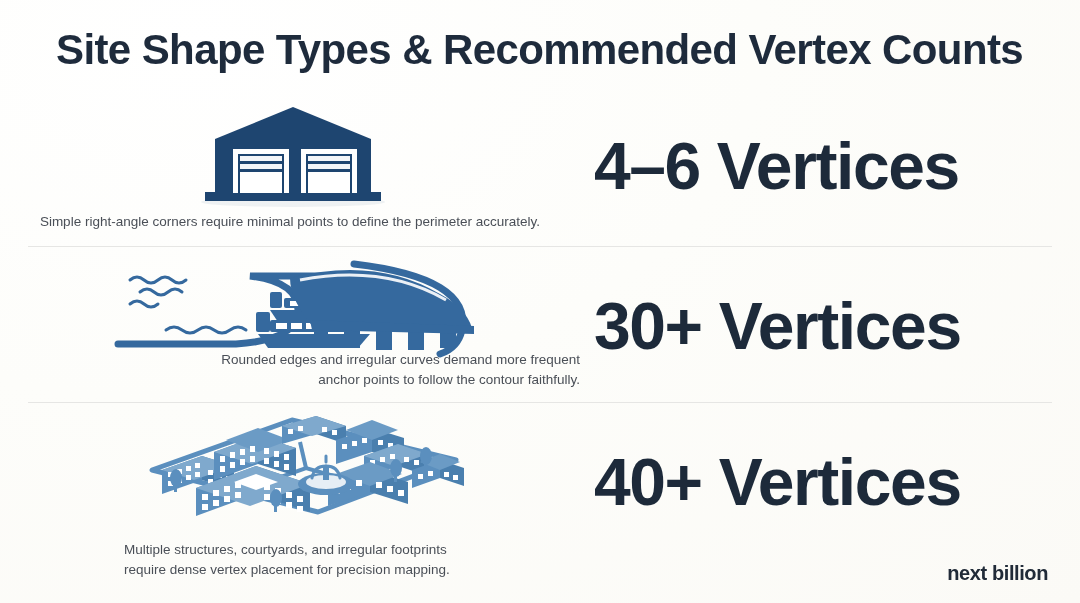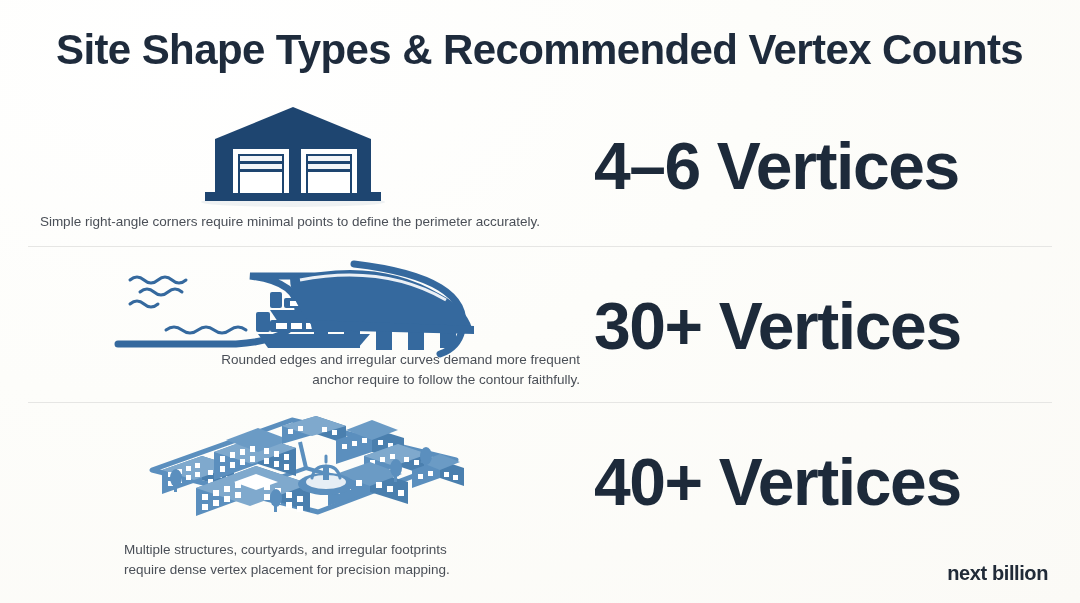--- a/index.html
+++ b/index.html
@@ -201,21 +201,21 @@
               <rect x="290" y="68" width="16" height="22"></rect>
               <rect x="322" y="66" width="16" height="22"></rect>
             </g>
 
             <path d="M192,60 L356,66 L356,74 L194,70 Z" fill="#35699e"></path>
           </g>
         </svg>
       </div>
       <div class="caption center" style="top:92px;text-align:right;">
         <div>Rounded edges and irregular curves demand more frequent</div>
-        <div>anchor require to follow the contour faithfully.</div>
+        <div>anchor points to follow the contour faithfully.</div>
       </div>
     </div>
 
     <div class="headline" style="top:30px;">30+ Vertices</div>
   </div>
 
   <div class="row" id="row-3">
 
     <div class="icon-cell">
       <div class="icon-art">

